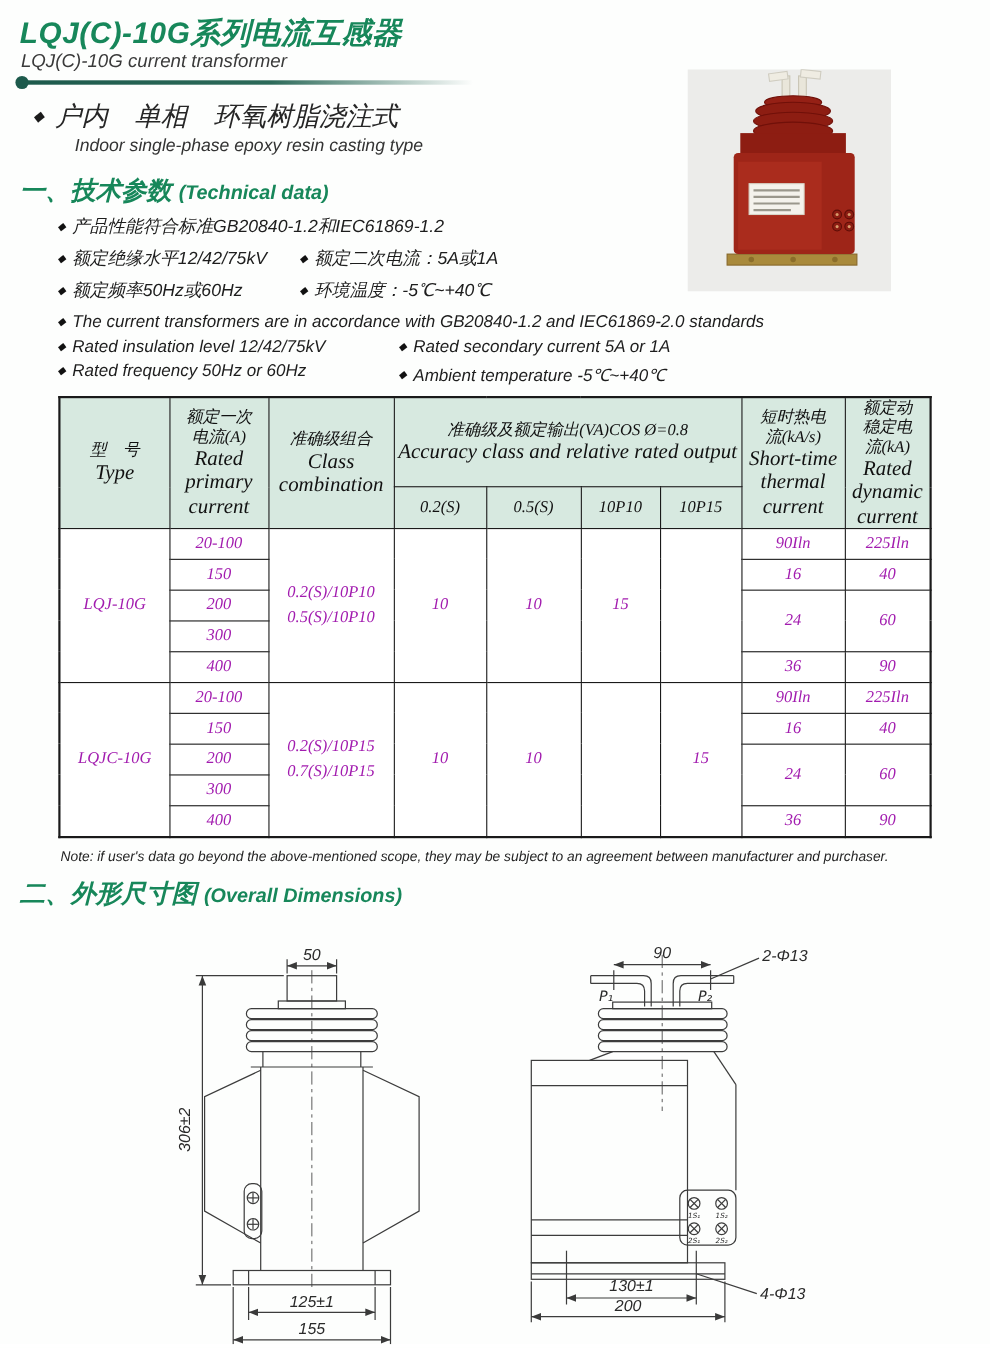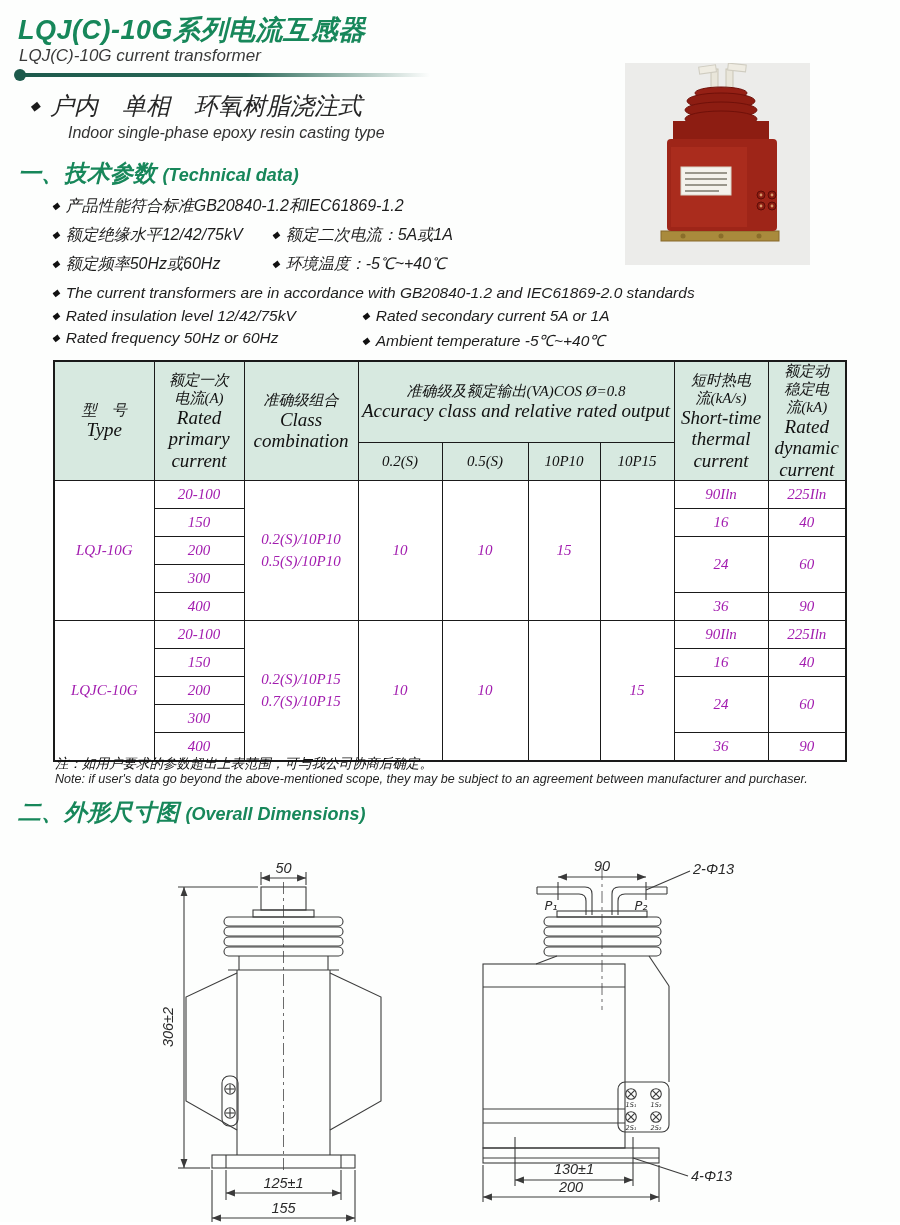--- a/index.html
+++ b/index.html
@@ -228,21 +228,20 @@
         <td>300</td>
       </tr>
       <tr>
         <td>400</td>
         <td>36</td>
         <td>90</td>
       </tr>
     </tbody>
   </table>
 
-  <div class="abs note-zh">注：如用户要求的参数超出上表范围，可与我公司协商后确定。</div>
   <div class="abs note-en">Note: if user's data go beyond the above-mentioned scope, they may be subject to an agreement between manufacturer and purchaser.</div>
 
   <div class="abs sec-head sec2">
     <span>二、外形尺寸图</span>
     <span class="en">(Overall  Dimensions)</span>
   </div>
 
   <svg class="drawings" width="900" height="385" viewBox="0 0 900 385">
     <defs>
       <marker id="arw" viewBox="0 0 10 10" refX="9" refY="5" markerWidth="9" markerHeight="9" orient="auto-start-reverse">

